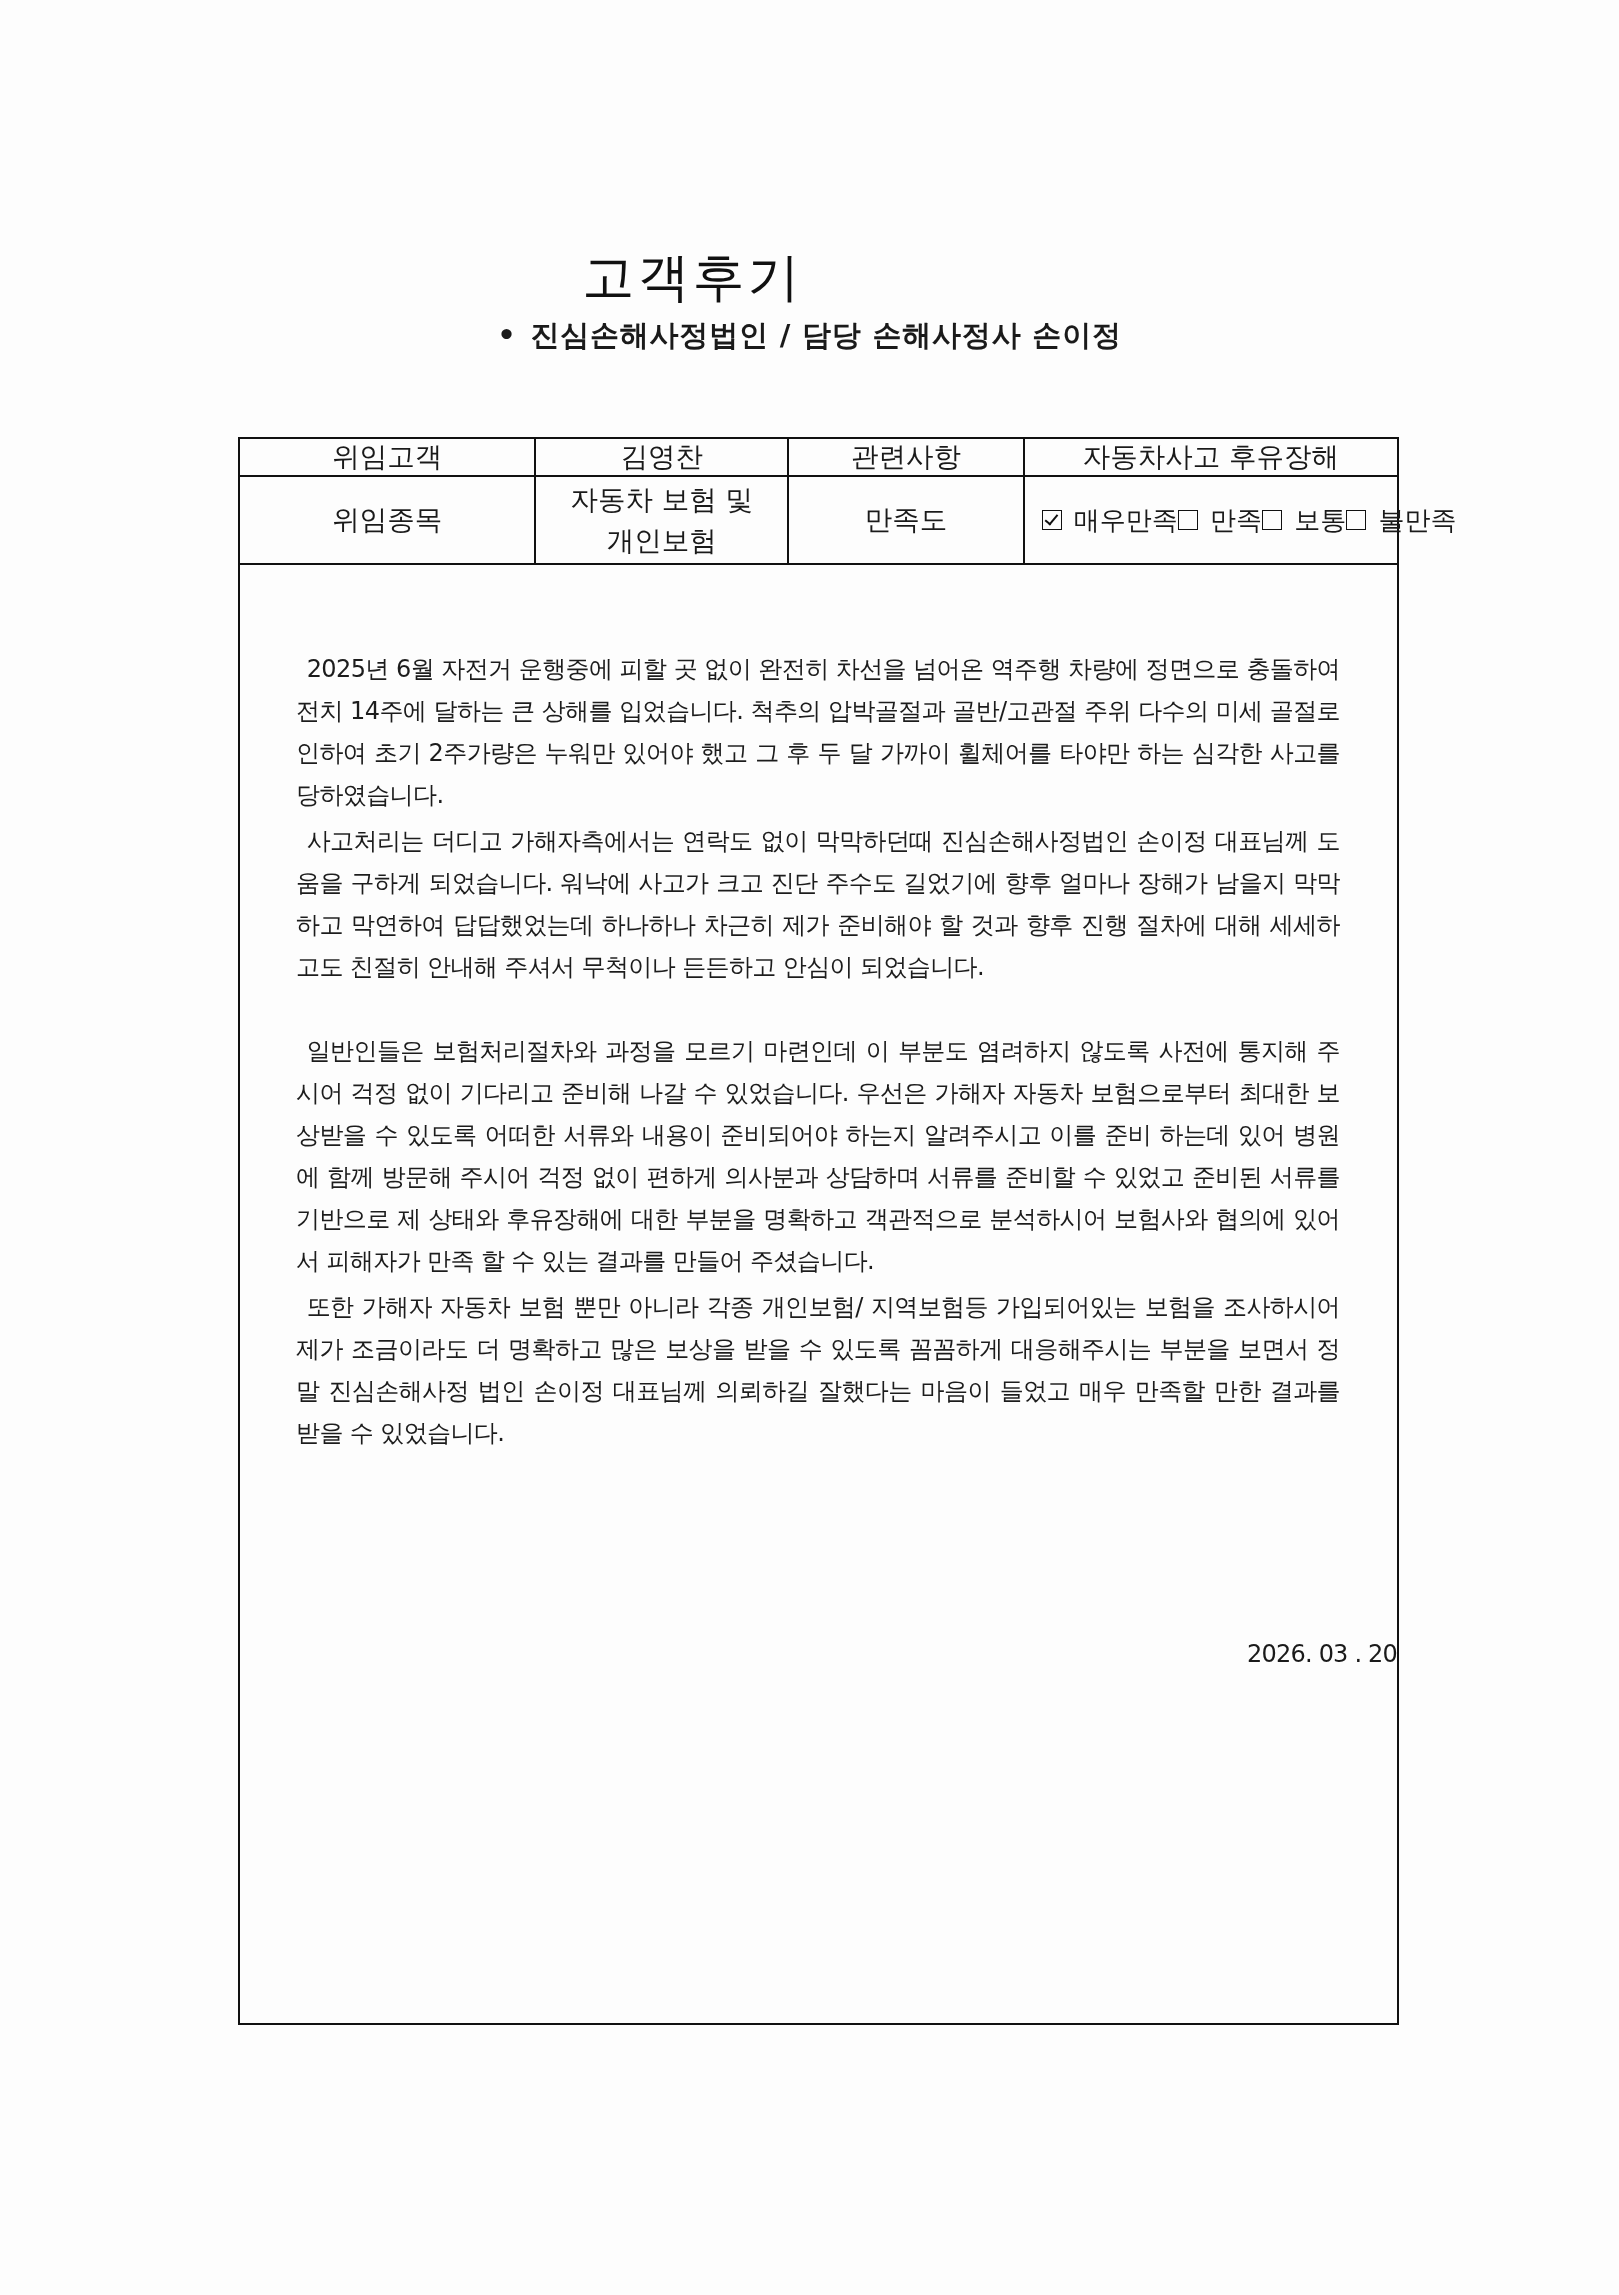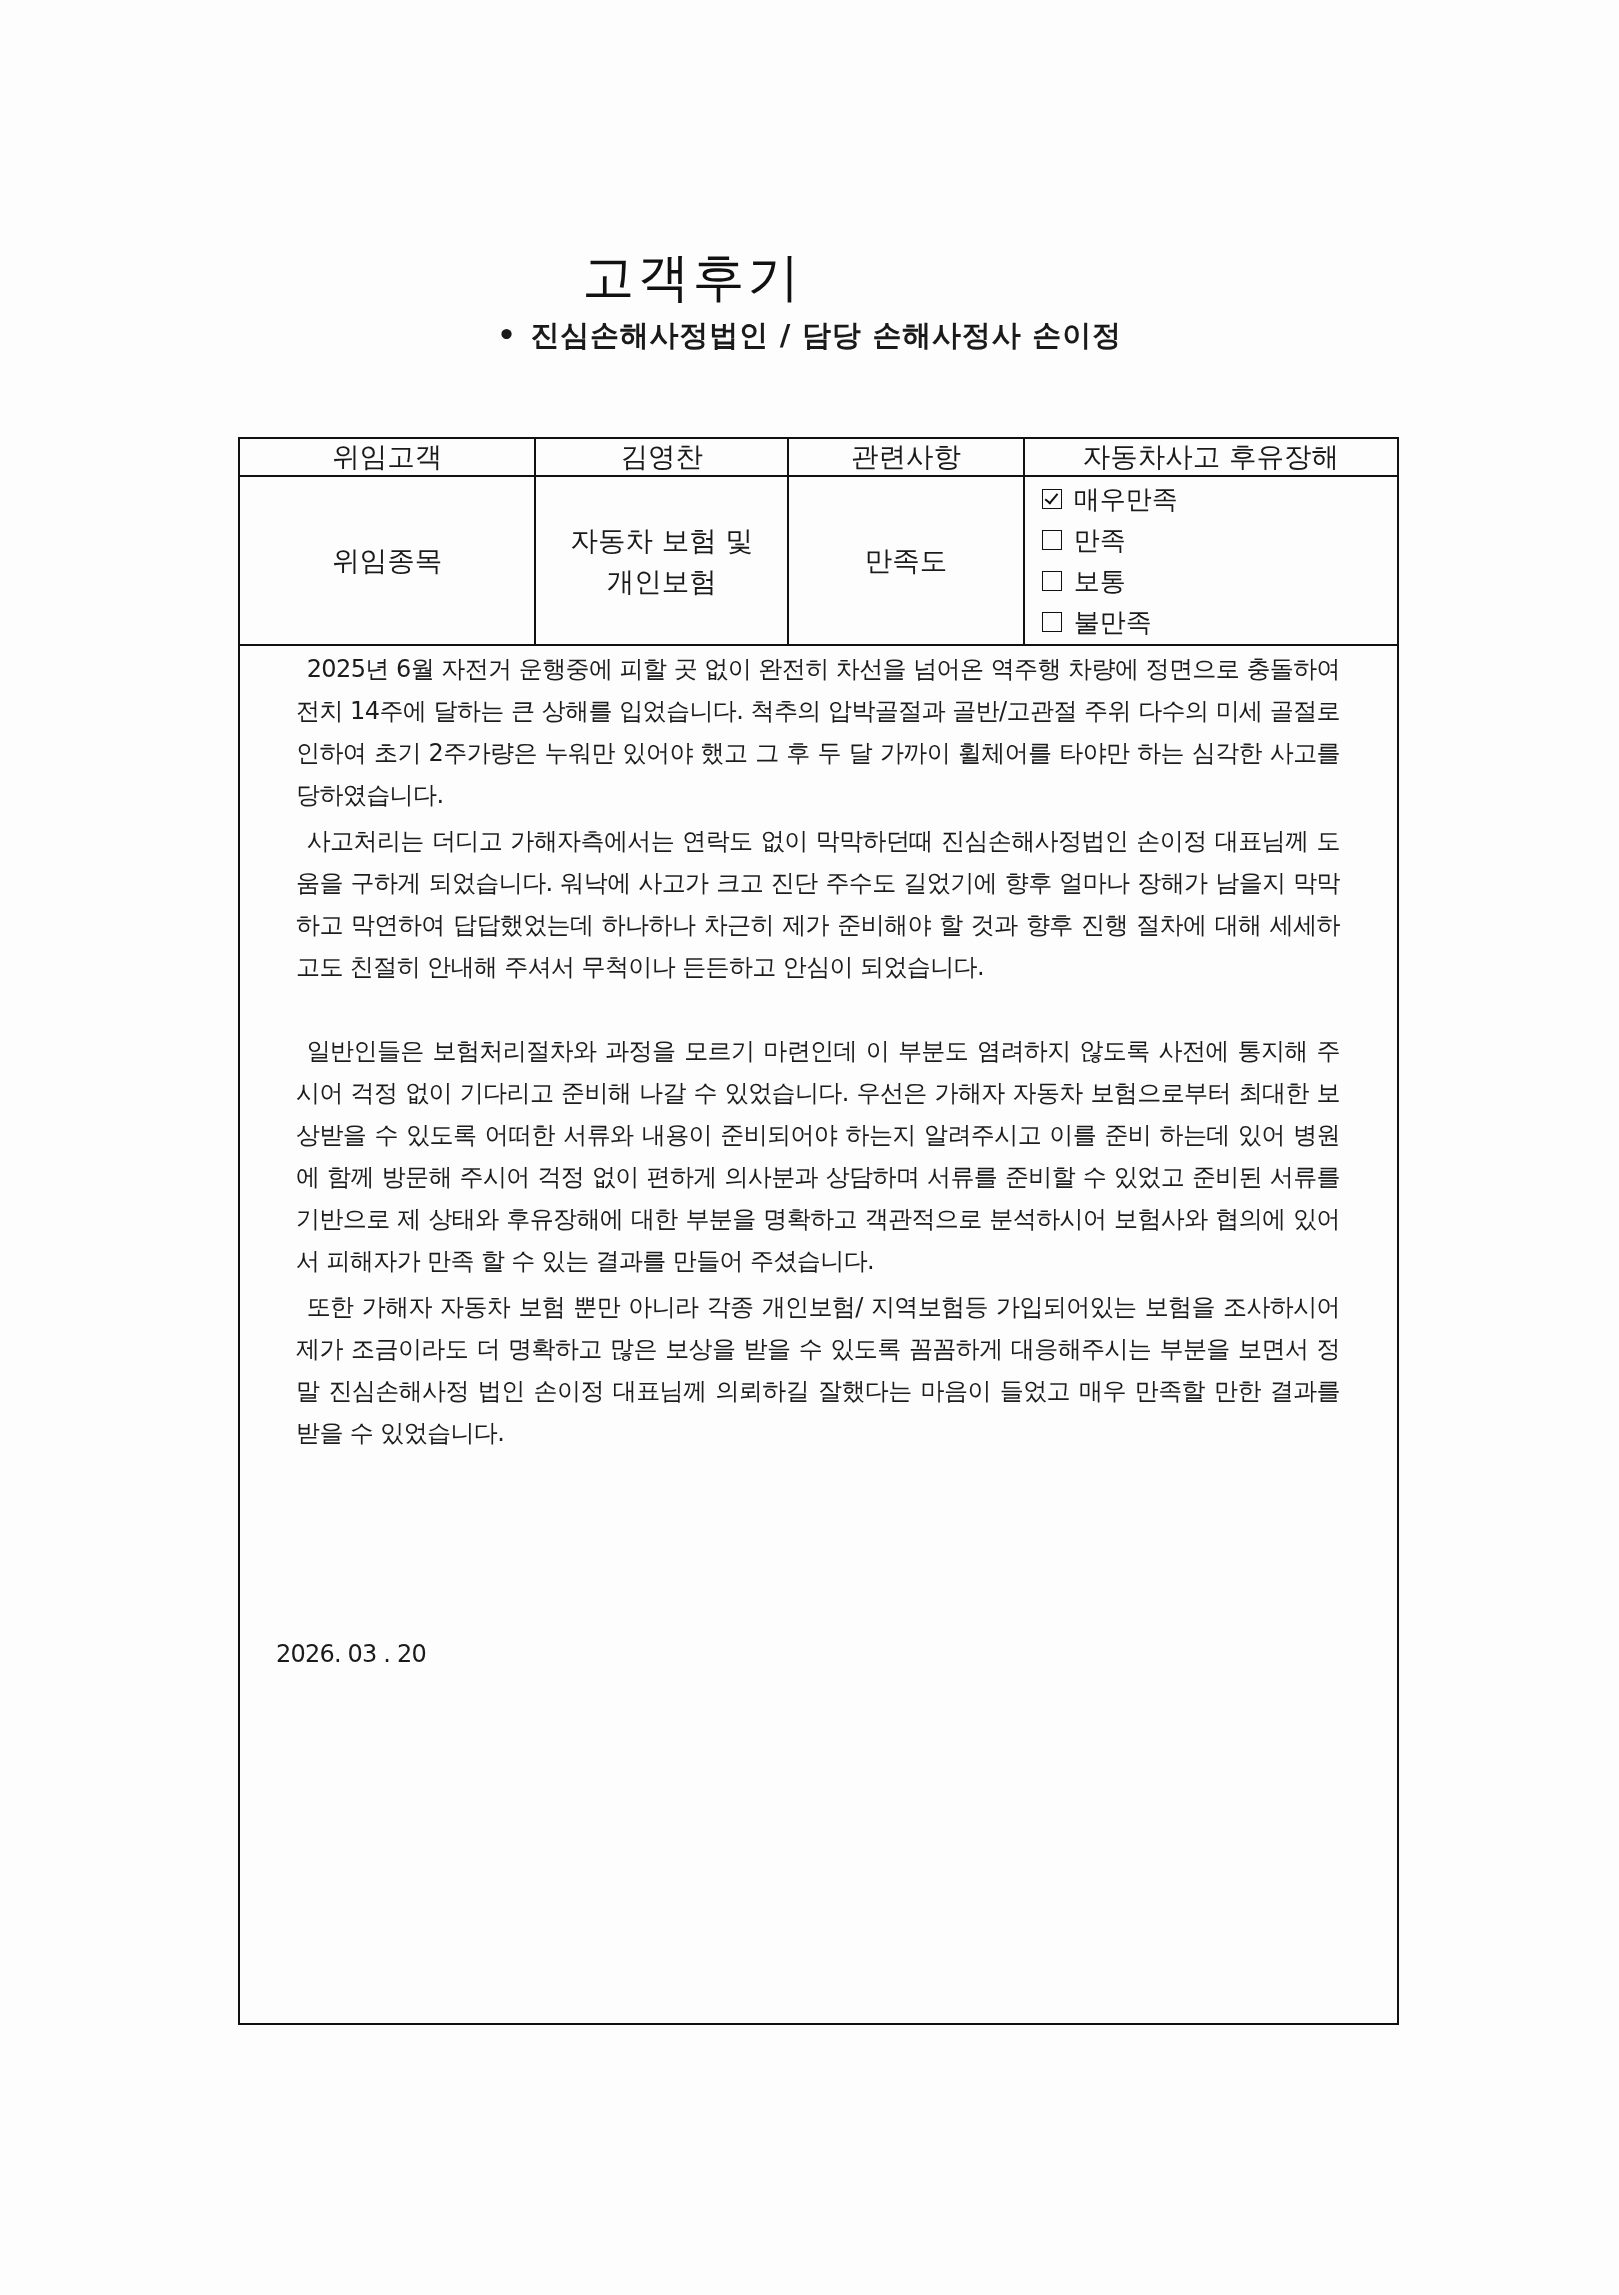--- a/index.html
+++ b/index.html
@@ -69,21 +69,21 @@
       color: #1a1a1a;
     }
     .info-table tr:first-child td { border-top: none; height: 35px; }
     .info-table tr:nth-child(2) td { height: 86px; }
     .info-table td:first-child { border-left: none; }
     .info-table td:last-child { border-right: none; }
     .cell-stack span { display: block; line-height: 41px; }
 
     .sat-grid {
       display: grid;
-      grid-template-columns: 1fr;
+      grid-template-columns: 1fr 1fr 1fr 1fr;
       row-gap: 3.1px;
       padding: 3.1px 13.8px 3.1px 17px;
       text-align: left;
     }
     .sat-option {
       display: flex;
       align-items: center;
       font-size: 26px;
       line-height: 38px;
       white-space: nowrap;
@@ -126,25 +126,24 @@
       margin: 4px;
       text-indent: 10.7px;
     }
     .review-body p.gap { margin-top: 42px; }
 
     .date {
       position: absolute;
       left: 0;
       width: 100%;
       top: 1201px;
-      text-align: left;
+      text-align: right;
       font-size: 24px;
       letter-spacing: -0.8px;
       color: #1a1a1a;
-      padding-left: 36px;
     }
     .closing {
       position: absolute;
       left: 0;
       width: 100%;
       top: 1334px;
       text-align: center;
       font-size: 29px;
       font-weight: bold;
       letter-spacing: 0.8px;

